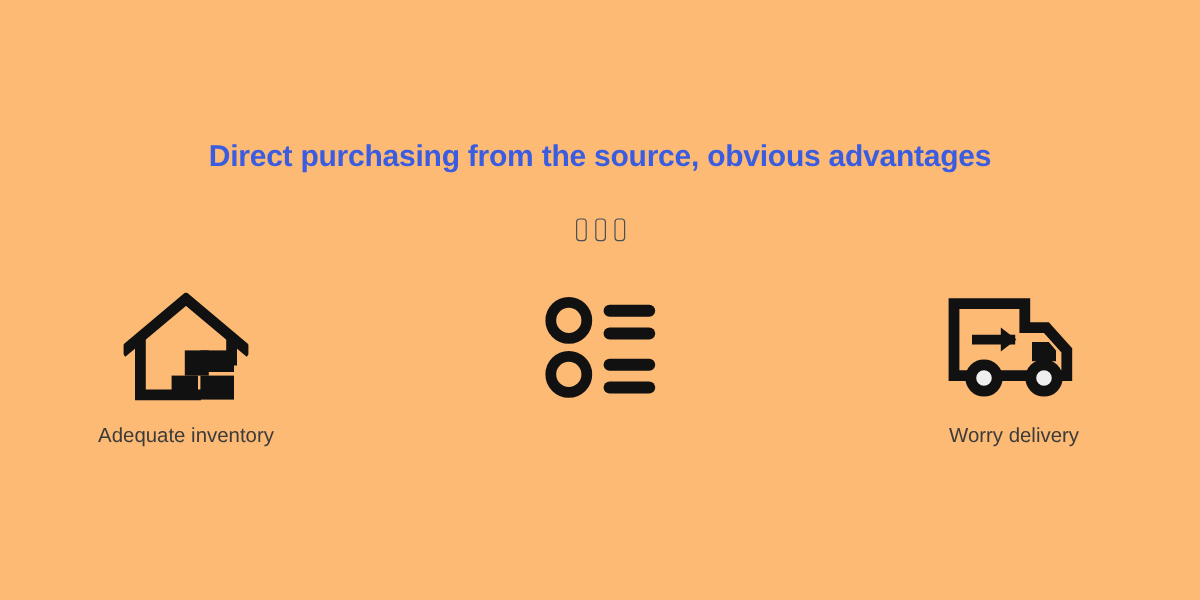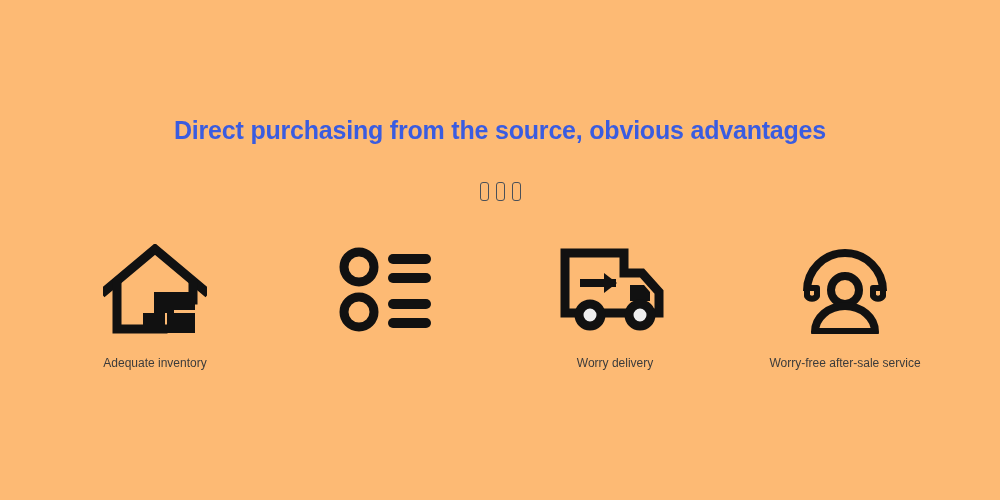--- a/index.html
+++ b/index.html
@@ -78,21 +78,21 @@
     height: 100px;
     display: flex;
     align-items: center;
     justify-content: center;
   }
   .feature-icon svg {
     display: block;
   }
   .feature-label {
     margin-top: 14px;
-    font-size: 12px;
+    font-size: 17px;
     color: #3b3b3b;
     line-height: 18px;
     text-align: right;
     white-space: nowrap;
   }
 </style>
 </head>
 <body>
 
 <div id="banner">
@@ -155,32 +155,15 @@
 
           <path d="M70 38 L84 38 L90 45 L90 54 L70 54 Z" fill="#111111"></path>
 
           <circle cx="30" cy="68" r="11" fill="#efefef" stroke="#111111" stroke-width="9"></circle>
           <circle cx="80" cy="68" r="11" fill="#efefef" stroke="#111111" stroke-width="9"></circle>
         </svg>
       </div>
       <div class="feature-label">Worry delivery</div>
     </div>
 
-    <div class="feature-item">
-      <div class="feature-icon">
-        <svg width="92" height="88" viewBox="0 0 92 88" fill="none" aria-hidden="true">
-
-          <path d="M8 45 A38 38 0 0 1 84 45" stroke="#111111" stroke-width="8" fill="none" stroke-linecap="butt"></path>
-
-          <path d="M8 42 L8 50 A6 6 0 0 0 18 50 L18 42 Z" stroke="#111111" stroke-width="6" fill="none" stroke-linejoin="round"></path>
-
-          <path d="M74 42 L74 50 A6 6 0 0 0 84 50 L84 42 Z" stroke="#111111" stroke-width="6" fill="none" stroke-linejoin="round"></path>
-
-          <circle cx="46" cy="44" r="14" stroke="#111111" stroke-width="8" fill="none"></circle>
-
-          <path d="M16 86 A30 26 0 0 1 76 86 Z" stroke="#111111" stroke-width="8" fill="none" stroke-linejoin="round"></path>
-        </svg>
-      </div>
-      <div class="feature-label">Worry-free after-sale service</div>
-    </div>
 
   </div>
 </div>
 
 </body></html>

